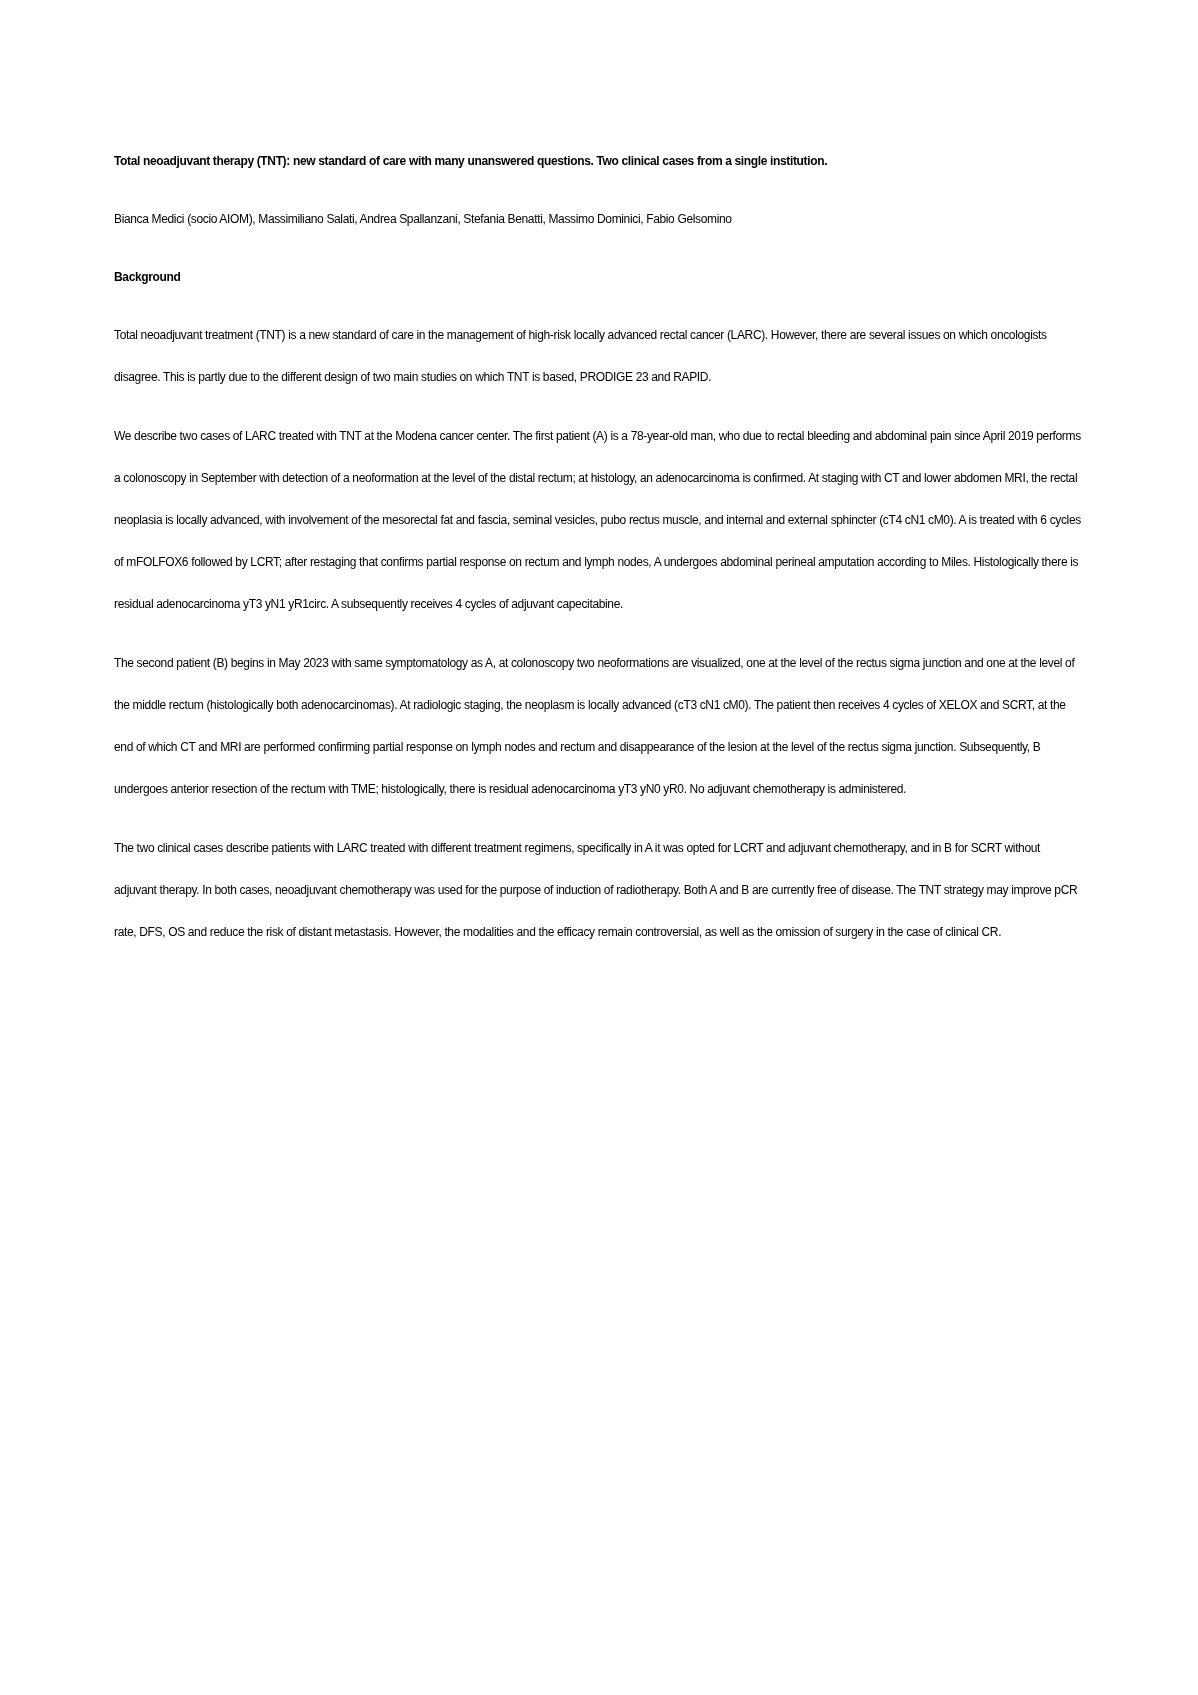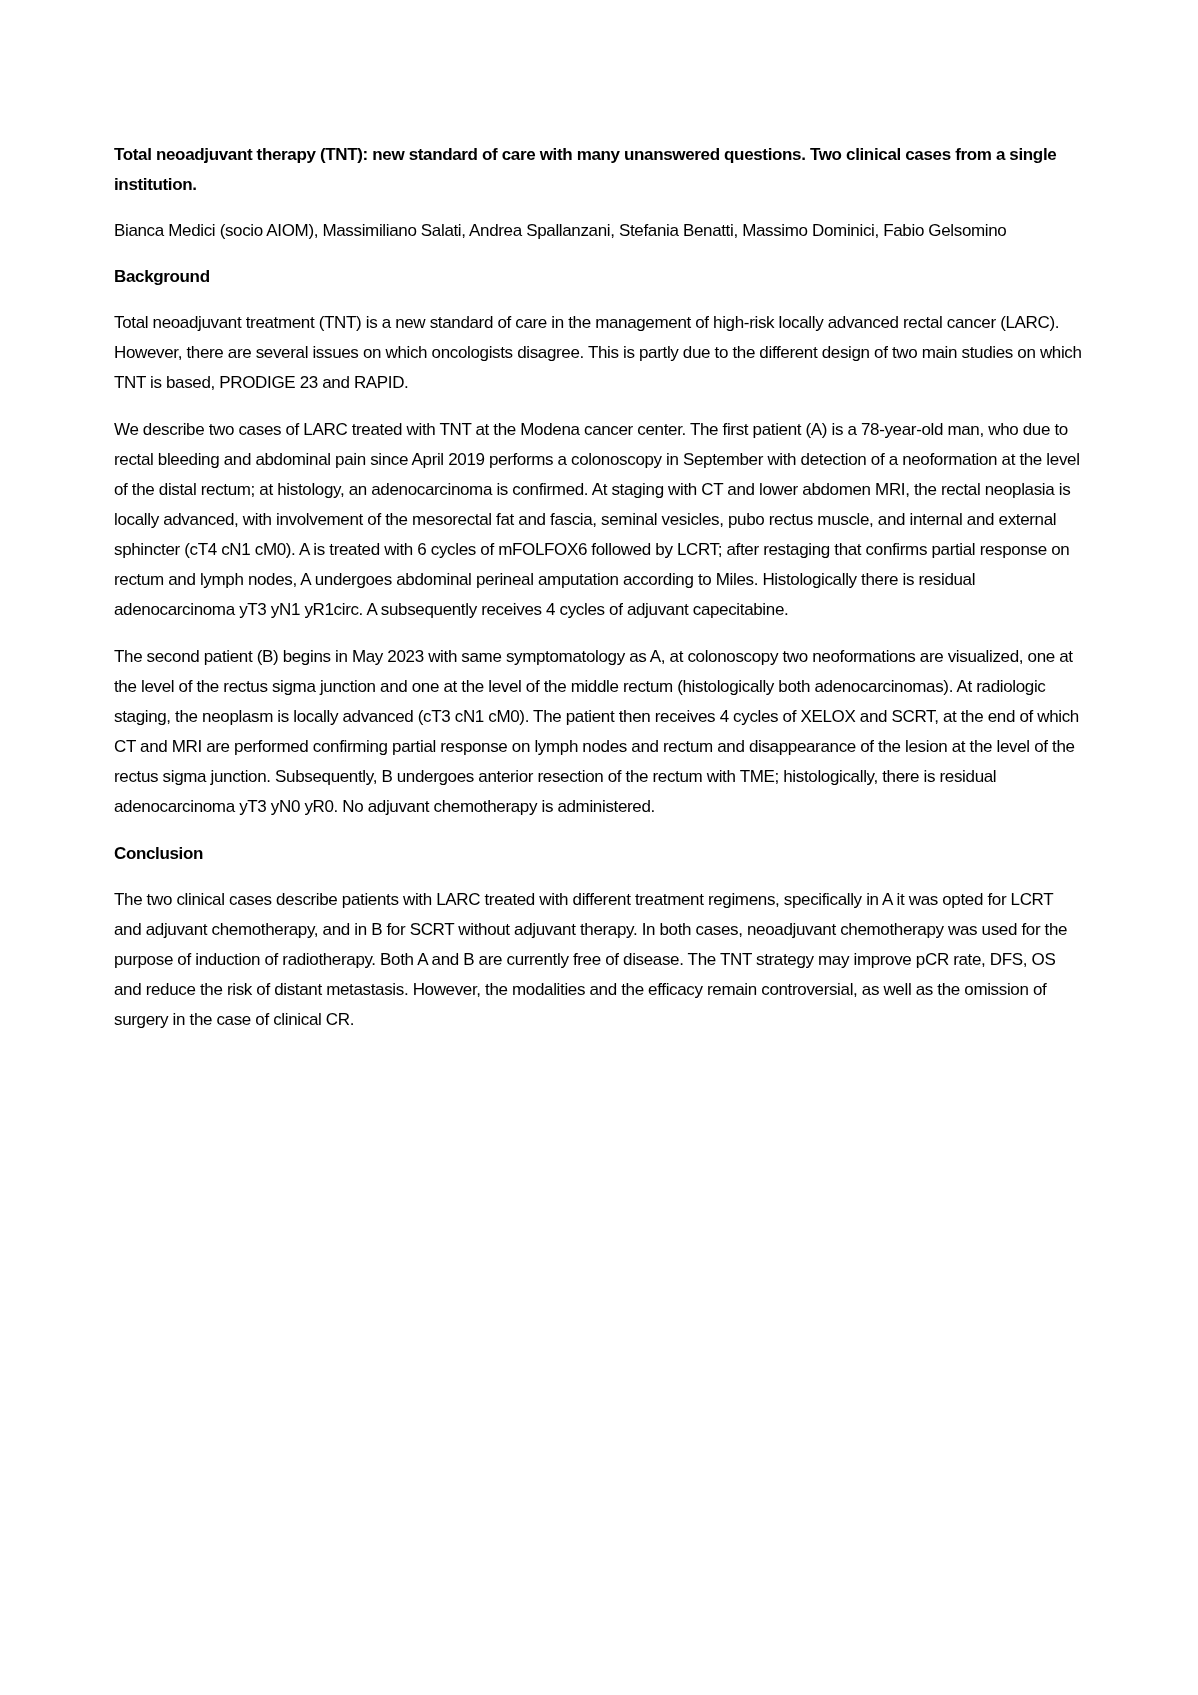--- a/index.html
+++ b/index.html
@@ -1,20 +1,20 @@
 <!DOCTYPE html>
 <html><head>
 <meta charset="utf-8">
 <style>
   html, body { margin: 0; padding: 0; background: #ffffff; }
   body { width: 1198px; height: 1695px; position: relative; overflow: hidden; }
   .page {
     position: absolute; left: 114px; top: 140px; width: 980px;
     font-family: "Liberation Sans", sans-serif; color: #000000;
-    font-size: 17px; line-height: 30px; letter-spacing: -0.35px;
+    font-size: 12px; line-height: 42px; letter-spacing: -0.35px;
   }
   .title { font-weight: bold; margin: 0 0 16px 0; }
   .authors { margin: 12px 0 16px 0; }
   .heading { font-weight: bold; margin: 0 0 16px 0; }
   p.body { margin: 0 12px 17px 0; }
 </style>
 </head>
 <body>
 
 <div class="page">
@@ -25,16 +25,15 @@
     <p class="heading">Background</p>
     <p class="body">Total neoadjuvant treatment (TNT) is a new standard of care in the management of high-risk locally advanced rectal cancer (LARC). However, there are several issues on which oncologists disagree. This is partly due to the different design of two main studies on which TNT is based, PRODIGE 23 and RAPID.</p>
   </div>
 
   <div>
     <p class="body">We describe two cases of LARC treated with TNT at the Modena cancer center. The first patient (A) is a 78-year-old man, who due to rectal bleeding and abdominal pain since April 2019 performs a colonoscopy in September with detection of a neoformation at the level of the distal rectum; at histology, an adenocarcinoma is confirmed. At staging with CT and lower abdomen MRI, the rectal neoplasia is locally advanced, with involvement of the mesorectal fat and fascia, seminal vesicles, pubo rectus muscle, and internal and external sphincter (cT4 cN1 cM0). A is treated with 6 cycles of mFOLFOX6 followed by LCRT; after restaging that confirms partial response on rectum and lymph nodes, A undergoes abdominal perineal amputation according to Miles. Histologically there is residual adenocarcinoma yT3 yN1 yR1circ. A subsequently receives 4 cycles of adjuvant capecitabine.</p>
     <p class="body">The second patient (B) begins in May 2023 with same symptomatology as A, at colonoscopy two neoformations are visualized, one at the level of the rectus sigma junction and one at the level of the middle rectum (histologically both adenocarcinomas). At radiologic staging, the neoplasm is locally advanced (cT3 cN1 cM0). The patient then receives 4 cycles of XELOX and SCRT, at the end of which CT and MRI are performed confirming partial response on lymph nodes and rectum and disappearance of the lesion at the level of the rectus sigma junction. Subsequently, B undergoes anterior resection of the rectum with TME; histologically, there is residual adenocarcinoma yT3 yN0 yR0. No adjuvant chemotherapy is administered.</p>
   </div>
 
   <div>
-    <p class="heading">Conclusion</p>
     <p class="body">The two clinical cases describe patients with LARC treated with different treatment regimens, specifically in A it was opted for LCRT and adjuvant chemotherapy, and in B for SCRT without adjuvant therapy. In both cases, neoadjuvant chemotherapy was used for the purpose of induction of radiotherapy. Both A and B are currently free of disease. The TNT strategy may improve pCR rate, DFS, OS and reduce the risk of distant metastasis. However, the modalities and the efficacy remain controversial, as well as the omission of surgery in the case of clinical CR.</p>
   </div>
 </div>
 
 </body></html>

